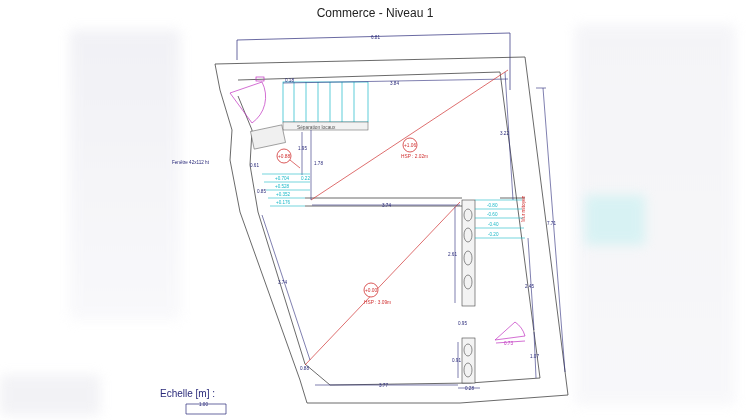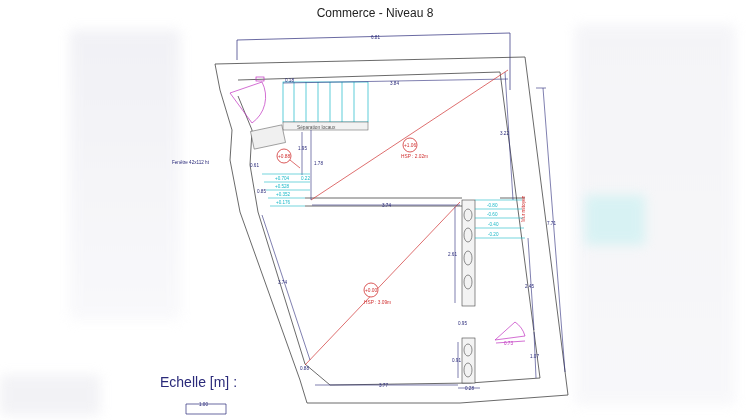--- a/index.html
+++ b/index.html
@@ -1,34 +1,34 @@
 <!DOCTYPE html>
 <html><head>
 <meta charset="utf-8">
 <style>
   html, body { margin:0; padding:0; }
   body { width:750px; height:420px; overflow:hidden; background:#ffffff; position:relative; font-family:"Liberation Sans", sans-serif; }
   .blur-bg { position:absolute; filter:blur(6px); opacity:0.55; }
   .title { position:absolute; left:0; width:750px; top:6px; text-align:center; font-size:12px; color:#222; }
-  .scale-label { position:absolute; left:160px; top:374px; font-size:14px; color:#2a2a7a; }
+  .scale-label { position:absolute; left:160px; top:388px; font-size:10px; color:#2a2a7a; }
   svg { position:absolute; left:0; top:0; }
   .dim { font-size:4.6px; fill:#2a2a7a; font-family:"Liberation Sans", sans-serif; }
   .dimc { font-size:4.6px; fill:#18b8c8; font-family:"Liberation Sans", sans-serif; }
   .red { font-size:4.8px; fill:#d03030; font-family:"Liberation Sans", sans-serif; }
   .mag { font-size:4.6px; fill:#c030c0; font-family:"Liberation Sans", sans-serif; }
 </style>
 </head>
 <body>
 
 <div class="blur-bg" style="left:70px;top:30px;width:110px;height:290px;background:linear-gradient(180deg,#e6e6ee,#f4f4f8);"></div>
 <div class="blur-bg" style="left:575px;top:25px;width:160px;height:380px;background:linear-gradient(180deg,#ececf2,#f2f2f6);"></div>
 <div class="blur-bg" style="left:585px;top:195px;width:60px;height:50px;background:#bfeff0;"></div>
 <div class="blur-bg" style="left:0px;top:375px;width:100px;height:40px;background:#e8e8ee;"></div>
 
-<div class="title">Commerce - Niveau 8</div>
+<div class="title">Commerce - Niveau 1</div>
 
 <svg width="750" height="420" viewBox="0 0 750 420">
 
   <g stroke="#2a2a7a" stroke-width="0.7" fill="none">
     <line x1="237" y1="40" x2="510" y2="33"></line>
     <line x1="237" y1="40" x2="237" y2="60"></line>
     <line x1="510" y1="33" x2="510" y2="90"></line>
   </g>
   <text class="dim" x="371" y="39">6.81</text>
 

